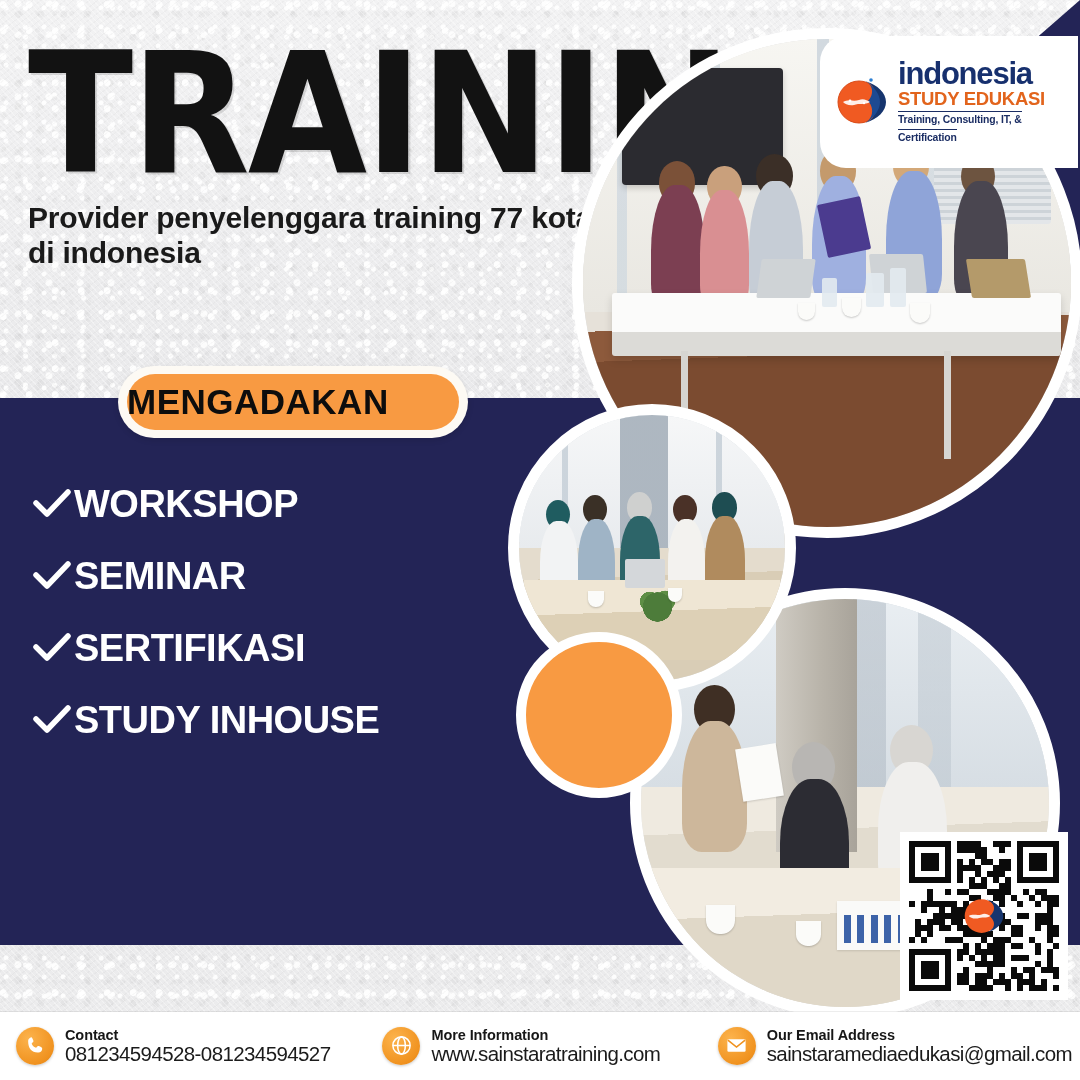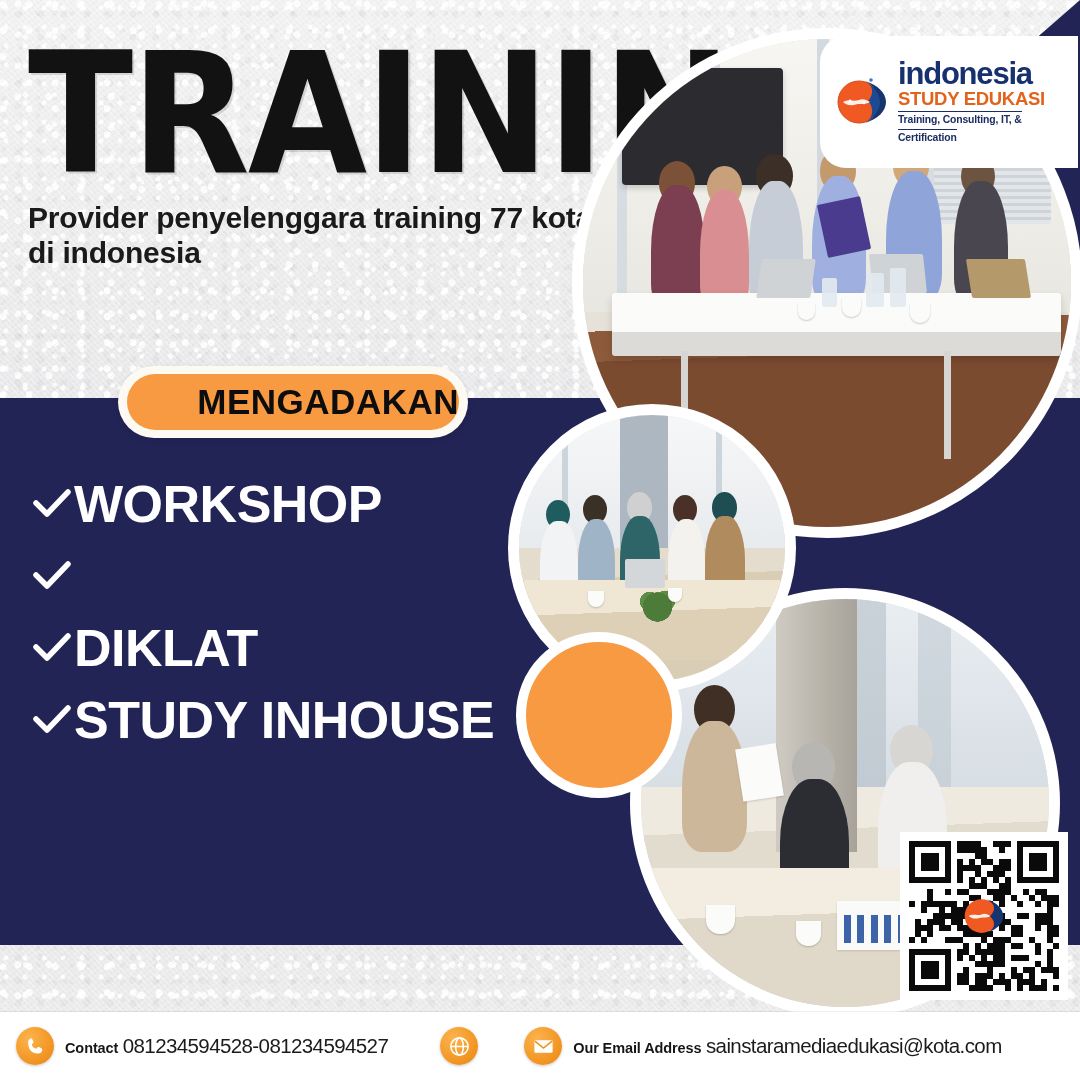--- a/index.html
+++ b/index.html
@@ -70,39 +70,39 @@
   .badge-wrap{
     position:absolute;left:118px;top:366px;
     width:350px;height:72px;
     background:#fdfaf4;border-radius:40px;
     display:flex;align-items:center;justify-content:center;
     box-shadow:0 2px 6px rgba(0,0,0,.12);
     z-index:6;
   }
   .badge{
     width:332px;height:56px;background:#f89a42;border-radius:32px;
-    display:flex;align-items:center;justify-content:flex-end;
+    display:flex;align-items:center;justify-content:flex-start;
   }
   .badge span{
     font-weight:700;font-size:35px;letter-spacing:.5px;color:#0d0d0d;
   }
 
   
   .svc-list{
     position:absolute;left:30px;top:468px;width:620px;z-index:5;
   }
   .svc{
     display:flex;align-items:center;height:72px;
   }
   .svc .tick{
     width:44px;flex:0 0 44px;display:flex;align-items:center;justify-content:center;
   }
   .svc .tick svg{display:block;}
   .svc .lbl{
-    font-weight:700;font-size:52px;letter-spacing:-.5px;color:#ffffff;
+    font-weight:700;font-size:38px;letter-spacing:-.5px;color:#ffffff;
     white-space:nowrap;
   }
 
   
   .circ{
     position:absolute;border-radius:50%;overflow:hidden;
     box-sizing:border-box;border:11px solid #ffffff;
     background:#d9dde2;
   }
   .c-top{left:572px;top:28px;width:510px;height:510px;z-index:2;}
@@ -415,28 +415,29 @@
           </svg>
       </span>
       <span class="lbl">WORKSHOP</span>
     </div>
     <div class="svc">
       <span class="tick">
         <svg width="40" height="34" viewBox="0 0 40 34">
             <path d="M4 16 L15 27 L36 5" fill="none" stroke="#ffffff" stroke-width="5.5" stroke-linecap="round" stroke-linejoin="round"></path>
           </svg>
       </span>
+      <span class="lbl">SEMINAR</span>
     </div>
     <div class="svc">
       <span class="tick">
         <svg width="40" height="34" viewBox="0 0 40 34">
             <path d="M4 16 L15 27 L36 5" fill="none" stroke="#ffffff" stroke-width="5.5" stroke-linecap="round" stroke-linejoin="round"></path>
           </svg>
       </span>
-      <span class="lbl">DIKLAT</span>
+      <span class="lbl">SERTIFIKASI</span>
     </div>
     <div class="svc">
       <span class="tick">
         <svg width="40" height="34" viewBox="0 0 40 34">
             <path d="M4 16 L15 27 L36 5" fill="none" stroke="#ffffff" stroke-width="5.5" stroke-linecap="round" stroke-linejoin="round"></path>
           </svg>
       </span>
       <span class="lbl">STUDY INHOUSE</span>
     </div>
   </div>
@@ -807,29 +808,33 @@
     </div>
 
     <div class="fitem" style="margin-left:36px;">
       <span class="fico">
         <svg width="23" height="23" viewBox="0 0 24 24" fill="none" stroke="#ffffff" stroke-width="1.6">
           <circle cx="12" cy="12" r="9"></circle>
             <ellipse cx="12" cy="12" rx="4" ry="9"></ellipse>
             <line x1="3" y1="12" x2="21" y2="12"></line>
         </svg>
       </span>
+      <span class="ftxt">
+        <span class="flabel">More Information</span>
+        <span class="fvalue">www.sainstaratraining.com</span>
+      </span>
     </div>
 
     <div class="fitem" style="margin-left:30px;">
       <span class="fico">
         <svg width="23" height="23" viewBox="0 0 24 24">
             <rect x="2.5" y="5.5" width="19" height="13" rx="1.3" fill="#ffffff"></rect>
             <path d="M3 6.4 L12 13.6 L21 6.4" fill="none" stroke="#f0921f" stroke-width="1.7"></path>
           </svg>
       </span>
       <span class="ftxt">
         <span class="flabel">Our Email Address</span>
-        <span class="fvalue">sainstaramediaedukasi@kota.com</span>
+        <span class="fvalue">sainstaramediaedukasi@gmail.com</span>
       </span>
     </div>
   </div>
 
 </div>
 
 </body></html>

